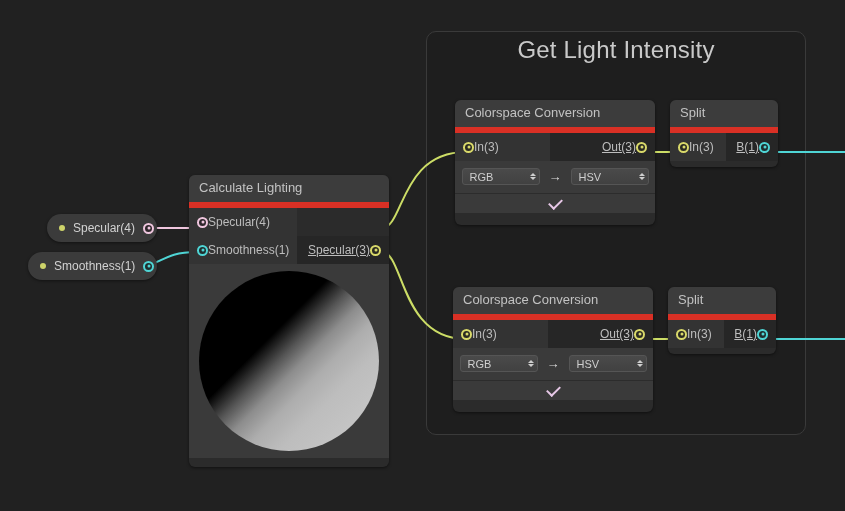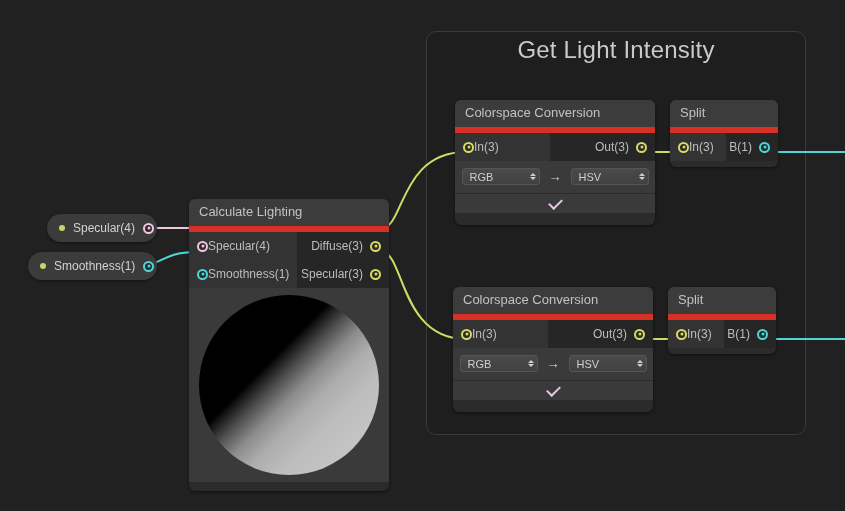--- a/index.html
+++ b/index.html
@@ -64,22 +64,22 @@
   .port-cell.in{
     background:#333333;
     padding-left:8px;
     gap:0;
     flex:0 0 auto;
   }
   .port-cell.out{
     background:#262626;
     justify-content:flex-end;
     padding-right:8px;
-    gap:7px;
     flex:1 1 auto;
+    text-decoration:underline;
   }
 
   .dot{
     width:11px;height:11px;border-radius:50%;
     box-sizing:border-box;
     border:2px solid #d9d96a;
     background:#2a2a22;
     position:relative;
     flex:0 0 auto;
   }
@@ -216,32 +216,28 @@
     <span class="lbl">Specular(4)</span>
     <span class="dot pink"></span>
   </div>
 
   <div class="prop" style="left:28px;top:252px;width:129px;">
     <span class="bullet"></span>
     <span class="lbl">Smoothness(1)</span>
     <span class="dot cyan"></span>
   </div>
 
-  <div class="node" style="left:189px;top:175px;width:200px;height:292px;margin-top:24px;">
+  <div class="node" style="left:189px;top:175px;width:200px;height:292px;">
     <div class="node-header">Calculate Lighting</div>
     <div class="accent" style="background:#d93025;"></div>
 
     <div class="port-row">
       <div class="port-cell in" style="width:108px;">
         <span class="dot pink"></span>
         <span>Specular(4)</span>
-      </div>
-      <div class="port-cell out">
-        <span>Diffuse(3)</span>
-        <span class="dot"></span>
       </div>
     </div>
 
     <div class="port-row">
       <div class="port-cell in" style="width:108px;">
         <span class="dot cyan"></span>
         <span>Smoothness(1)</span>
       </div>
       <div class="port-cell out">
         <span>Specular(3)</span>

